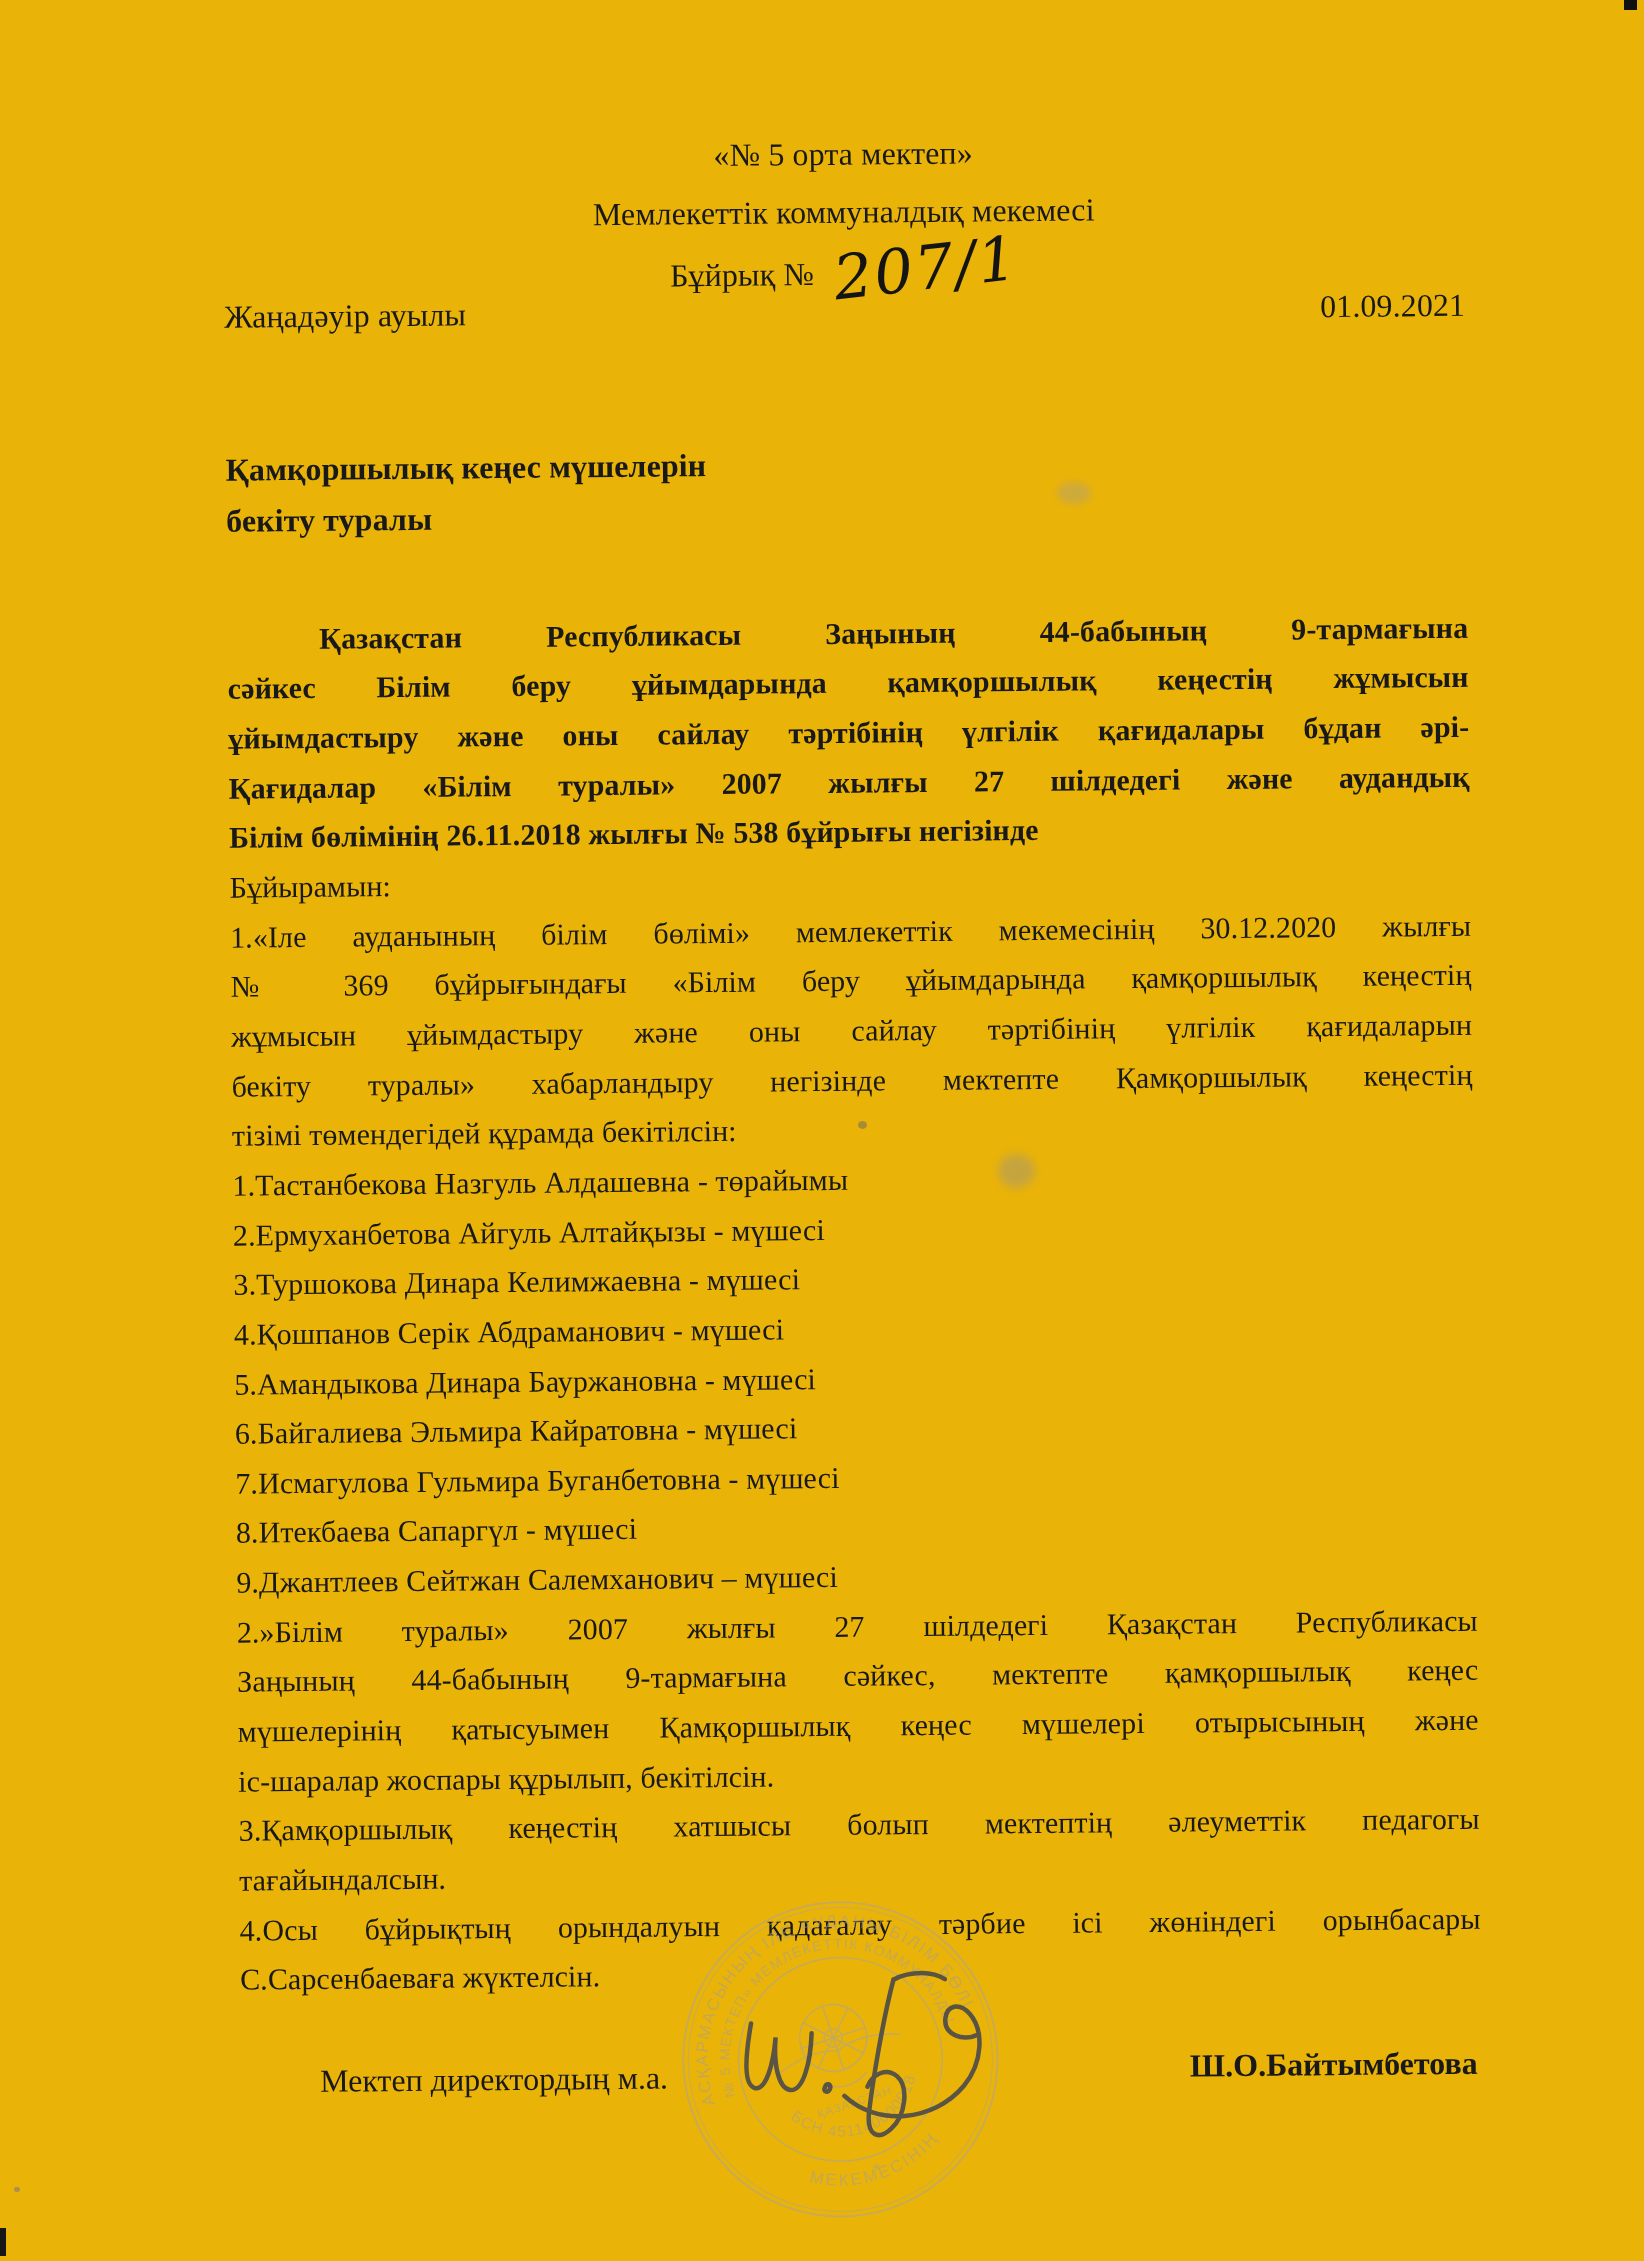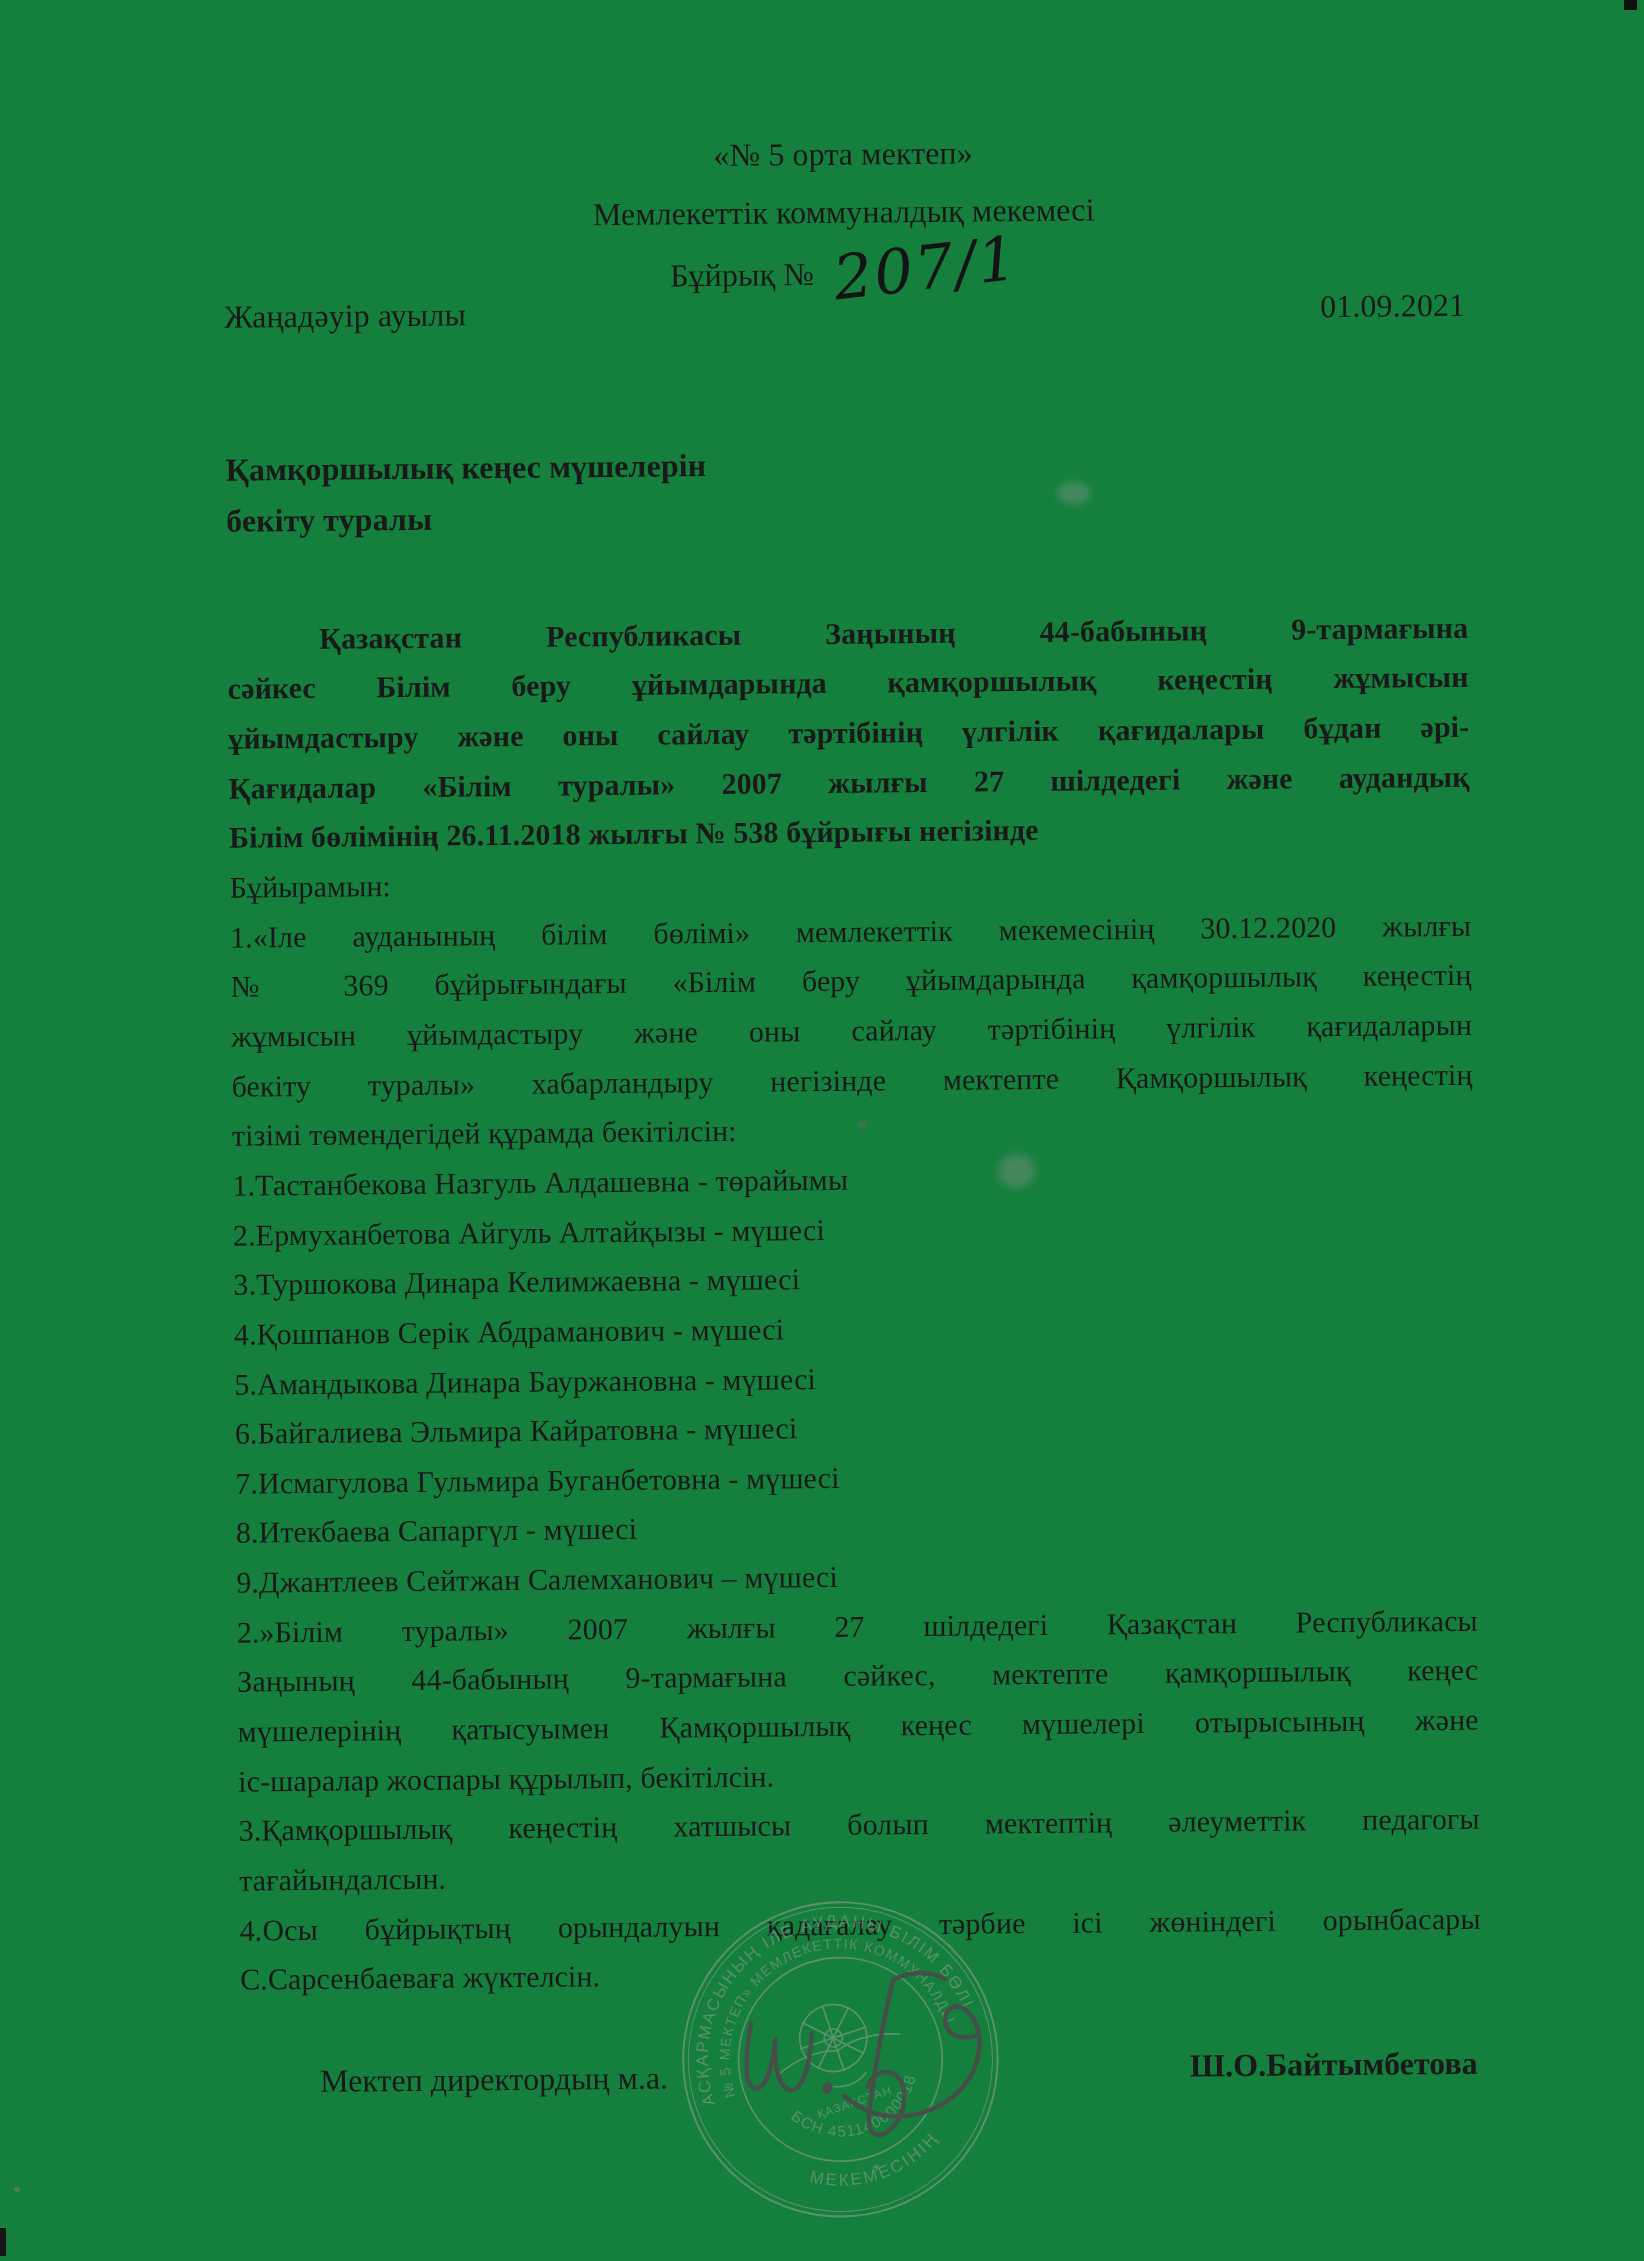--- a/index.html
+++ b/index.html
@@ -1,17 +1,17 @@
 <!DOCTYPE html>
 <html style="font-size:10.3px"><head>
 <meta charset="utf-8">
 <style>
   html,body{margin:0;padding:0;background:#6b6e70;}
   .page{
-    position:relative;width:1644px;height:2261px;background:#15803d;
+    position:relative;width:1644px;height:2261px;background:#eab308;
     overflow:hidden;font-family:"Liberation Serif","DejaVu Serif",serif;color:#191919;
   }
   .doc{position:absolute;left:0;top:0;width:1644px;height:2261px;
     transform:rotate(-0.55deg);transform-origin:50% 50%;}
   .line{
     position:absolute;left:232px;width:1241px;box-sizing:border-box;
     font-size:30px;line-height:40px;letter-spacing:0.1px;
   }
   .sz50{font-size:32px;}
   .bold{font-weight:700;}

